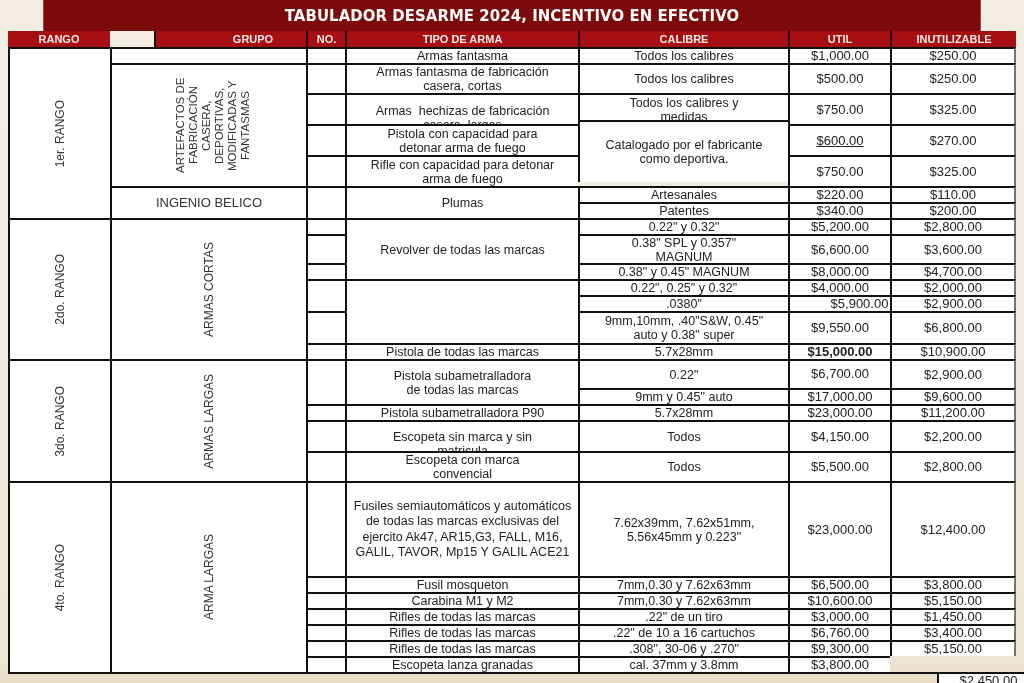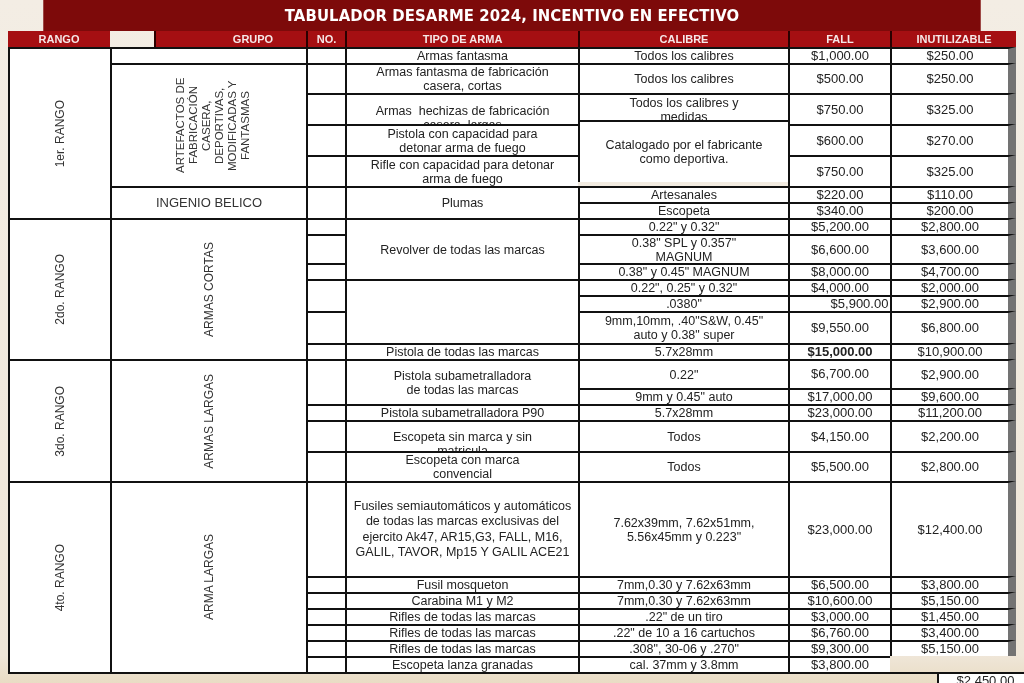--- a/index.html
+++ b/index.html
@@ -27,42 +27,42 @@
   .cell {
     position:absolute; box-sizing:border-box;
     background:#ffffff;
     border-left:2px solid #111;
     border-top:2px solid #111;
     display:flex; align-items:center; justify-content:center;
     text-align:center; color:#222;
     font-size:12.5px; line-height:14px;
     padding:0 2px;
   }
-  .cell.lastcol { border-right:8px solid #737373; }
+  .cell.lastcol { border-right:2px solid #737373; }
   .vert {
     writing-mode: vertical-rl; transform: rotate(180deg);
     font-size:12px; line-height:13px; color:#333;
     transform-origin:center;
   }
   .money { font-size:13px; }
   .frame-bottom {
     position:absolute; left:8px; top:672px; width:1008px; height:2px; background:#111;
   }
 </style>
 </head>
 <body>
 
 <div class="title-band">TABULADOR DESARME 2024, INCENTIVO EN EFECTIVO</div>
 
 <div class="hdr" style="left:8px;width:102px;border-left:none;">RANGO</div>
 <div class="hdr" style="left:110px;width:196px;margin-left:44px;">GRUPO</div>
 <div class="hdr" style="left:306px;width:39px;">NO.</div>
 <div class="hdr" style="left:345px;width:233px;">TIPO DE ARMA</div>
 <div class="hdr" style="left:578px;width:210px;">CALIBRE</div>
-<div class="hdr" style="left:788px;width:102px;">FALL</div>
+<div class="hdr" style="left:788px;width:102px;">UTIL</div>
 <div class="hdr" style="left:890px;width:126px;">INUTILIZABLE</div>
 
 <div class="cell" style="left:8px;top:47px;width:102px;height:171px;">
   <span class="vert">1er. RANGO</span>
 </div>
 <div class="cell" style="left:110px;top:47px;width:196px;height:16px;"></div>
 <div class="cell" style="left:110px;top:63px;width:196px;height:123px;">
   <span class="vert" style="max-height:115px;width:70px;font-size:11.5px;">ARTEFACTOS DE FABRICACIÓN CASERA, DEPORTIVAS, MODIFICADAS Y FANTASMAS</span>
 </div>
 <div class="cell" style="left:110px;top:186px;width:196px;height:32px;font-size:13px;color:#333;">
@@ -81,26 +81,26 @@
 <div class="cell" style="left:345px;top:93px;width:233px;height:47px;padding:0 22px;white-space:pre-wrap;">Armas  hechizas de fabricación casera, largas</div>
 <div class="cell" style="left:345px;top:124px;width:233px;height:31px;padding:0 18px;">Pistola con capacidad para detonar arma de fuego</div>
 <div class="cell" style="left:345px;top:155px;width:233px;height:31px;padding:0 22px;">Rifle con capacidad para detonar arma de fuego</div>
 <div class="cell" style="left:345px;top:186px;width:233px;height:32px;">Plumas</div>
 
 <div class="cell" style="left:578px;top:47px;width:210px;height:16px;">Todos los calibres</div>
 <div class="cell" style="left:578px;top:63px;width:210px;height:30px;">Todos los calibres</div>
 <div class="cell" style="left:578px;top:93px;width:210px;height:31px;padding:0 30px;">Todos los calibres y medidas</div>
 <div class="cell" style="left:578px;top:120px;width:210px;height:62px;padding:0 10px;">Catalogado por el fabricante como deportiva.</div>
 <div class="cell" style="left:578px;top:186px;width:210px;height:16px;">Artesanales</div>
-<div class="cell" style="left:578px;top:202px;width:210px;height:16px;">Escopeta</div>
+<div class="cell" style="left:578px;top:202px;width:210px;height:16px;">Patentes</div>
 
 <div class="cell money" style="left:788px;top:47px;width:102px;height:16px;">$1,000.00</div>
 <div class="cell money" style="left:788px;top:63px;width:102px;height:30px;">$500.00</div>
 <div class="cell money" style="left:788px;top:93px;width:102px;height:31px;">$750.00</div>
-<div class="cell money" style="left:788px;top:124px;width:102px;height:31px;">$600.00</div>
+<div class="cell money" style="left:788px;top:124px;width:102px;height:31px;text-decoration:underline;">$600.00</div>
 <div class="cell money" style="left:788px;top:155px;width:102px;height:31px;">$750.00</div>
 <div class="cell money" style="left:788px;top:186px;width:102px;height:16px;">$220.00</div>
 <div class="cell money" style="left:788px;top:202px;width:102px;height:16px;">$340.00</div>
 
 <div class="cell money lastcol" style="left:890px;top:47px;width:126px;height:16px;">$250.00</div>
 <div class="cell money lastcol" style="left:890px;top:63px;width:126px;height:30px;">$250.00</div>
 <div class="cell money lastcol" style="left:890px;top:93px;width:126px;height:31px;">$325.00</div>
 <div class="cell money lastcol" style="left:890px;top:124px;width:126px;height:31px;">$270.00</div>
 <div class="cell money lastcol" style="left:890px;top:155px;width:126px;height:31px;">$325.00</div>
 <div class="cell money lastcol" style="left:890px;top:186px;width:126px;height:16px;">$110.00</div>

